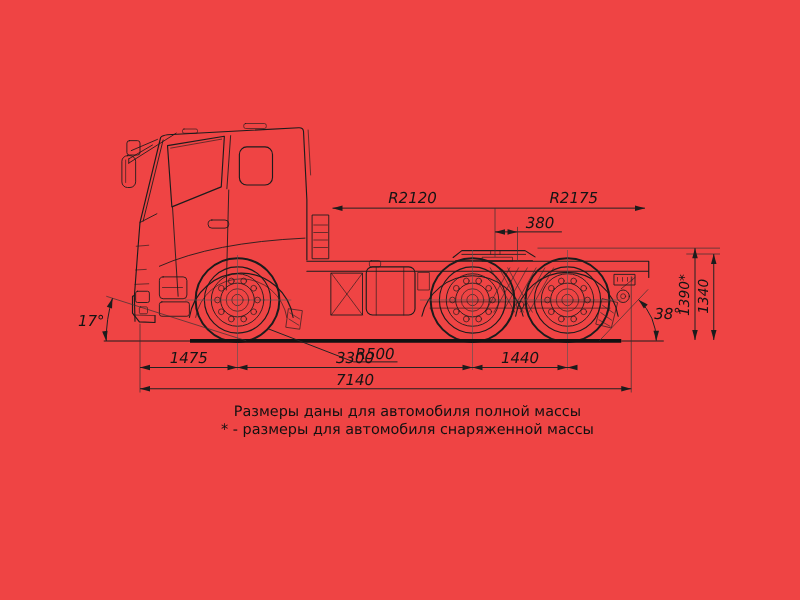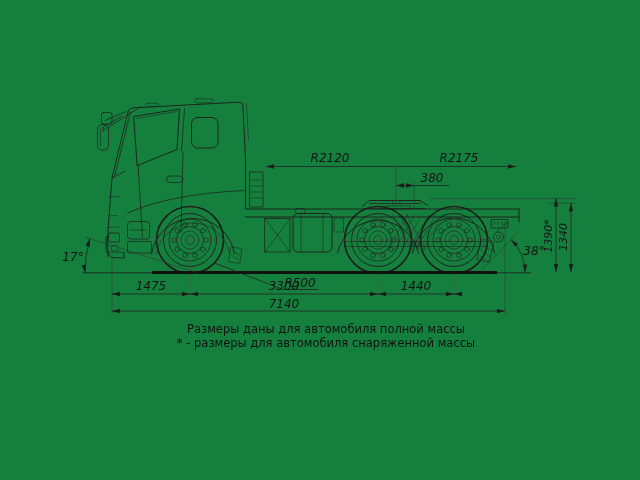--- a/index.html
+++ b/index.html
@@ -1,16 +1,16 @@
 <!DOCTYPE html>
 <html><head>
 <meta charset="utf-8">
 <style>
   html,body{margin:0;padding:0;background:#fff;}
-  #stage{position:relative;width:640px;height:480px;background:#15803d;overflow:hidden;
+  #stage{position:relative;width:640px;height:480px;background:#ef4444;overflow:hidden;
          font-family:"DejaVu Sans",sans-serif;text-align:center;}
   svg{position:absolute;left:0;top:0;}
   .ln{stroke:#1c1c1c;stroke-width:.9;fill:none;stroke-linecap:round;stroke-linejoin:round}
   .med{stroke-width:.7}
   .thin{stroke-width:.5}
   .thick{stroke:#111;stroke-width:3;stroke-linecap:butt;fill:none}
   .grd{stroke:#1c1c1c;stroke-width:.8;fill:none}
   .dimln{stroke:#222;stroke-width:.8;fill:none}
   .ext{stroke:#333;stroke-width:.55;fill:none}
   .cl{stroke:#555;stroke-width:.5;fill:none}

